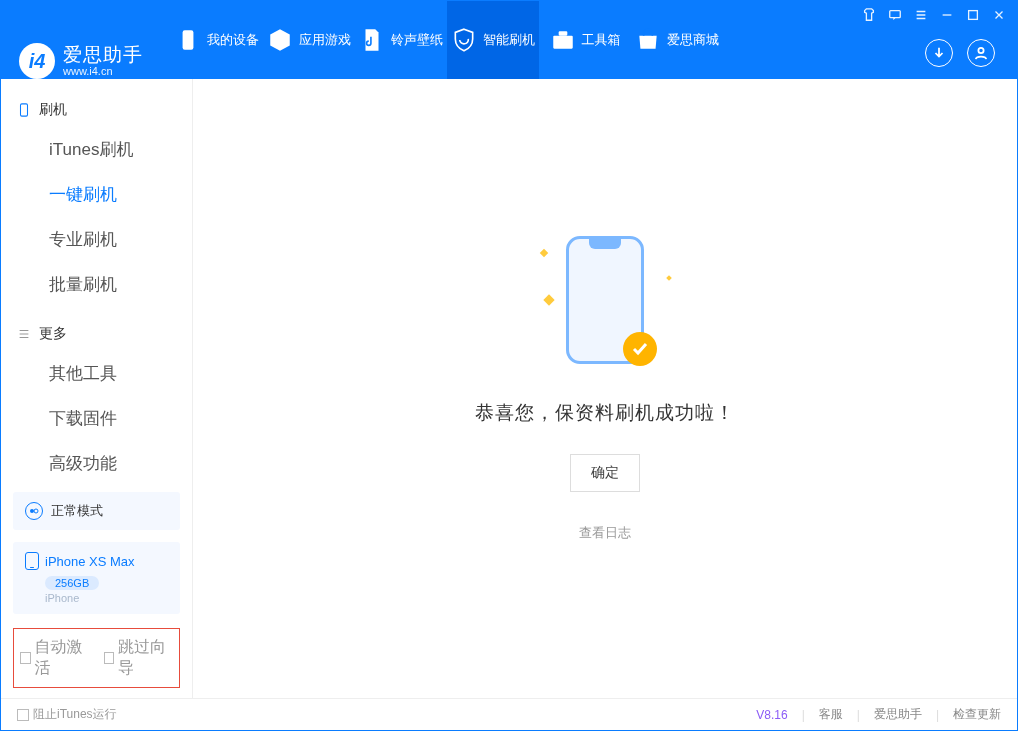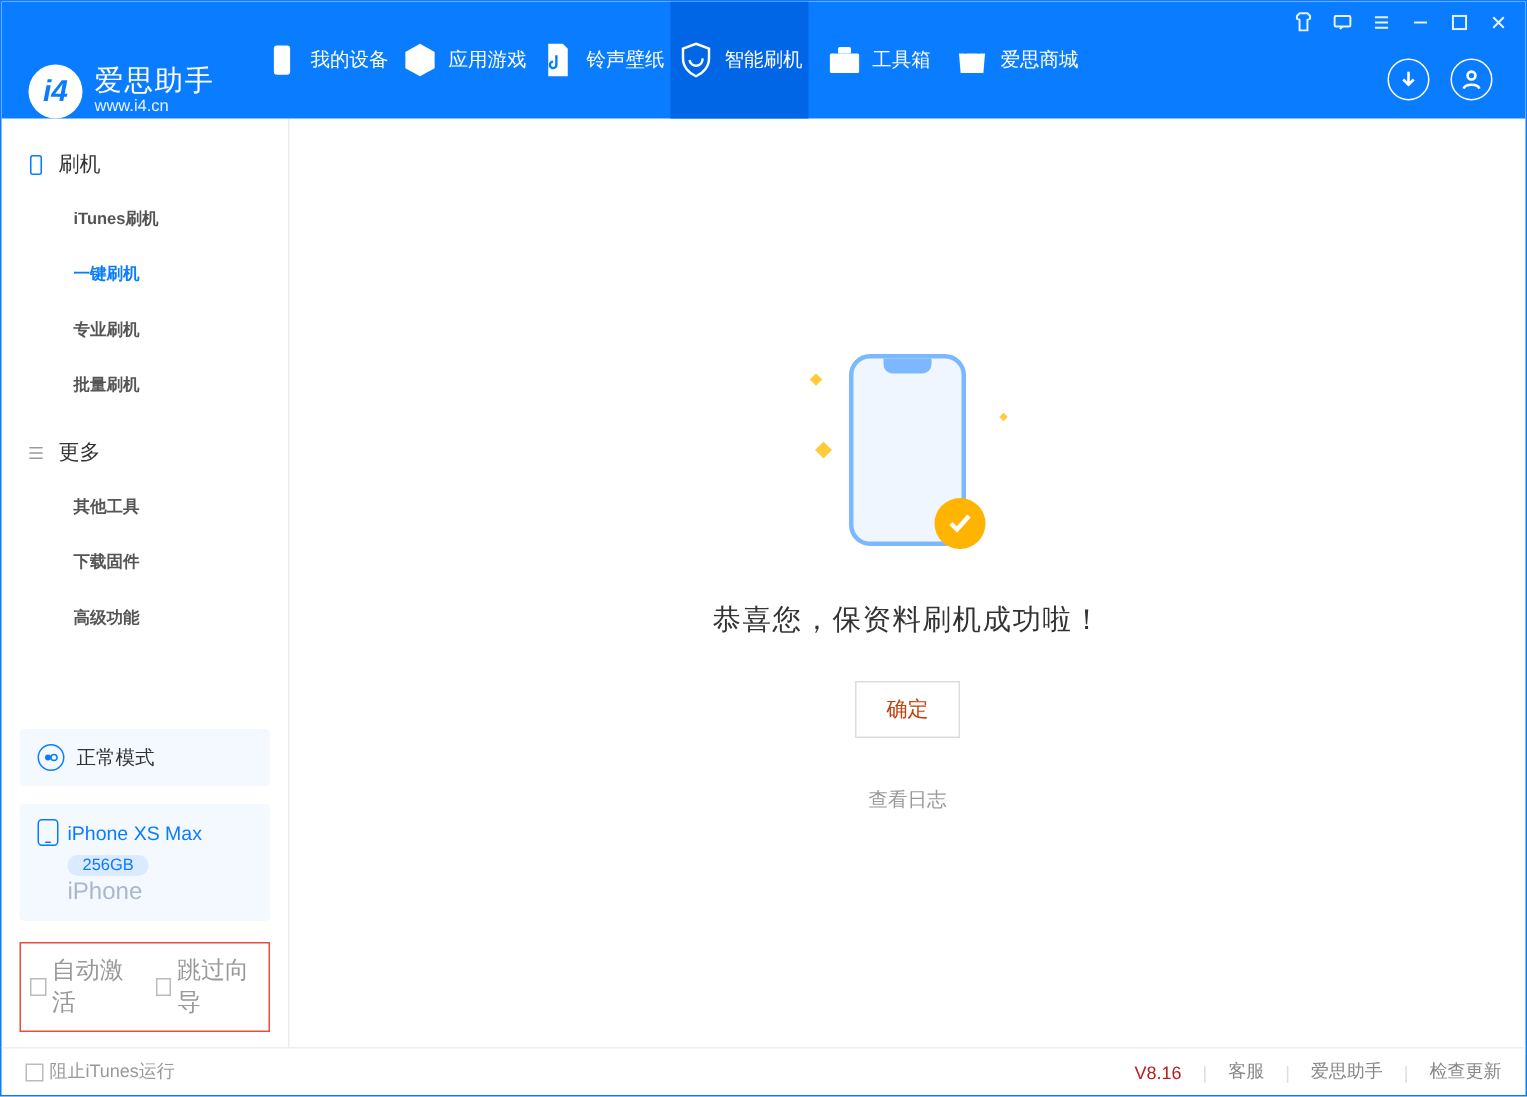--- a/index.html
+++ b/index.html
@@ -25,60 +25,60 @@
 
 .header-right-icons { position: absolute; right: 22px; bottom: 12px; display: flex; gap: 14px; }
 .header-right-icons span { width: 28px; height: 28px; border: 1.5px solid #fff; border-radius: 50%; display: flex; align-items: center; justify-content: center; cursor: pointer; }
 .header-right-icons svg { width: 14px; height: 14px; stroke: #fff; fill: none; stroke-width: 2; }
 
 
 .body { display: flex; height: calc(100% - 78px - 32px); }
 .sidebar { width: 192px; border-right: 1px solid #eee; padding-top: 14px; display: flex; flex-direction: column; }
 .side-section-header { display: flex; align-items: center; gap: 8px; padding: 8px 16px; font-size: 14px; color: #333; }
 .side-section-header svg { width: 14px; height: 14px; }
-.side-item { padding: 11px 0 11px 48px; font-size: 11px; color: #555; cursor: pointer; font-weight: bold; }
+.side-item { padding: 11px 0 11px 48px; font-size: 17px; color: #555; cursor: pointer; }
 .side-item.active { color: #0a7cff; }
 .side-spacer { flex: 1; }
 
 .mode-panel, .device-panel { margin: 6px 12px; background: #f4f8ff; border-radius: 3px; padding: 10px 12px; font-size: 13px; }
 .mode-panel { display: flex; align-items: center; gap: 8px; color: #333; }
 .mode-icon { width: 18px; height: 18px; border: 1.5px solid #0a7cff; border-radius: 50%; display: flex; align-items: center; justify-content: center; }
 .mode-icon svg { width: 10px; height: 10px; fill: #0a7cff; }
 .device-panel { color: #0a7cff; }
 .device-name-row { display: flex; align-items: center; gap: 6px; font-weight: 500; }
 .device-phone-icon { width: 14px; height: 18px; border: 1.5px solid #0a7cff; border-radius: 3px; position: relative; }
 .device-phone-icon::after { content: ''; position: absolute; bottom: 1px; left: 50%; transform: translateX(-50%); width: 4px; height: 1.5px; background: #0a7cff; border-radius: 1px; }
 .device-capacity { display: inline-block; margin: 6px 0 2px 20px; padding: 1px 10px; background: #dbeaff; border-radius: 10px; font-size: 11px; }
-.device-type { margin-left: 20px; font-size: 16px; color: #a9b8cc; }
+.device-type { margin-left: 20px; font-size: 11px; color: #a9b8cc; }
 
 .options-box { margin: 8px 12px 10px 12px; border: 1.5px solid #e74c3c; padding: 8px 6px; display: flex; gap: 14px; font-size: 16px; color: #999; }
 .opt { display: flex; align-items: center; gap: 4px; cursor: pointer; }
 .chk { width: 12px; height: 12px; border: 1px solid #bbb; }
 
 
 .main { flex: 1; display: flex; flex-direction: column; align-items: center; justify-content: center; }
 .phone-graphic { position: relative; width: 120px; height: 140px; margin-bottom: 24px; }
 .phone-shape { width: 78px; height: 128px; margin: 0 auto; border: 3px solid #7cb8ff; border-radius: 14px; background: #f0f6ff; position: relative; }
 .phone-shape::before { content: ''; position: absolute; top: 0; left: 50%; transform: translateX(-50%); width: 32px; height: 10px; background: #7cb8ff; border-radius: 0 0 6px 6px; }
 .check-badge { position: absolute; bottom: 10px; right: 8px; width: 34px; height: 34px; background: #ffb400; border-radius: 50%; display: flex; align-items: center; justify-content: center; }
 .check-badge svg { width: 18px; height: 18px; stroke: #fff; stroke-width: 3; fill: none; }
 .sparkle { position: absolute; width: 6px; height: 6px; background: #ffcb3d; transform: rotate(45deg); }
 .sparkle.s1 { top: 14px; left: -4px; }
 .sparkle.s2 { top: 40px; right: -6px; width: 4px; height: 4px; }
 .sparkle.s3 { top: 60px; left: 0px; width: 8px; height: 8px; }
 
 .success-text { font-size: 19px; color: #333; margin-bottom: 28px; letter-spacing: 1px; }
-.ok-btn { padding: 9px 20px; border: 1px solid #ddd; background: #fff; font-size: 14px; color: #c2410c; cursor: pointer; margin-bottom: 32px; }
+.ok-btn { padding: 9px 20px; border: 1px solid #ddd; background: #fff; font-size: 14px; color: #404040; cursor: pointer; margin-bottom: 32px; }
 .log-link { font-size: 13px; color: #999; cursor: pointer; }
 
 
 .footer { height: 32px; border-top: 1px solid #eee; display: flex; align-items: center; padding: 0 16px; font-size: 12px; color: #999; }
 .footer .opt { color: #999; }
 .footer-right { margin-left: auto; display: flex; align-items: center; gap: 14px; }
-.footer-right .ver { color: #b91c1c; }
+.footer-right .ver { color: #8b5cf6; }
 .footer-right .link { color: #888; cursor: pointer; }
 .footer-right .sep { color: #ddd; }
 </style>
 </head>
 <body>
 
 <div class="header">
   <div class="logo-block">
     <div class="logo-circle">i4</div>
     <div class="logo-text">

